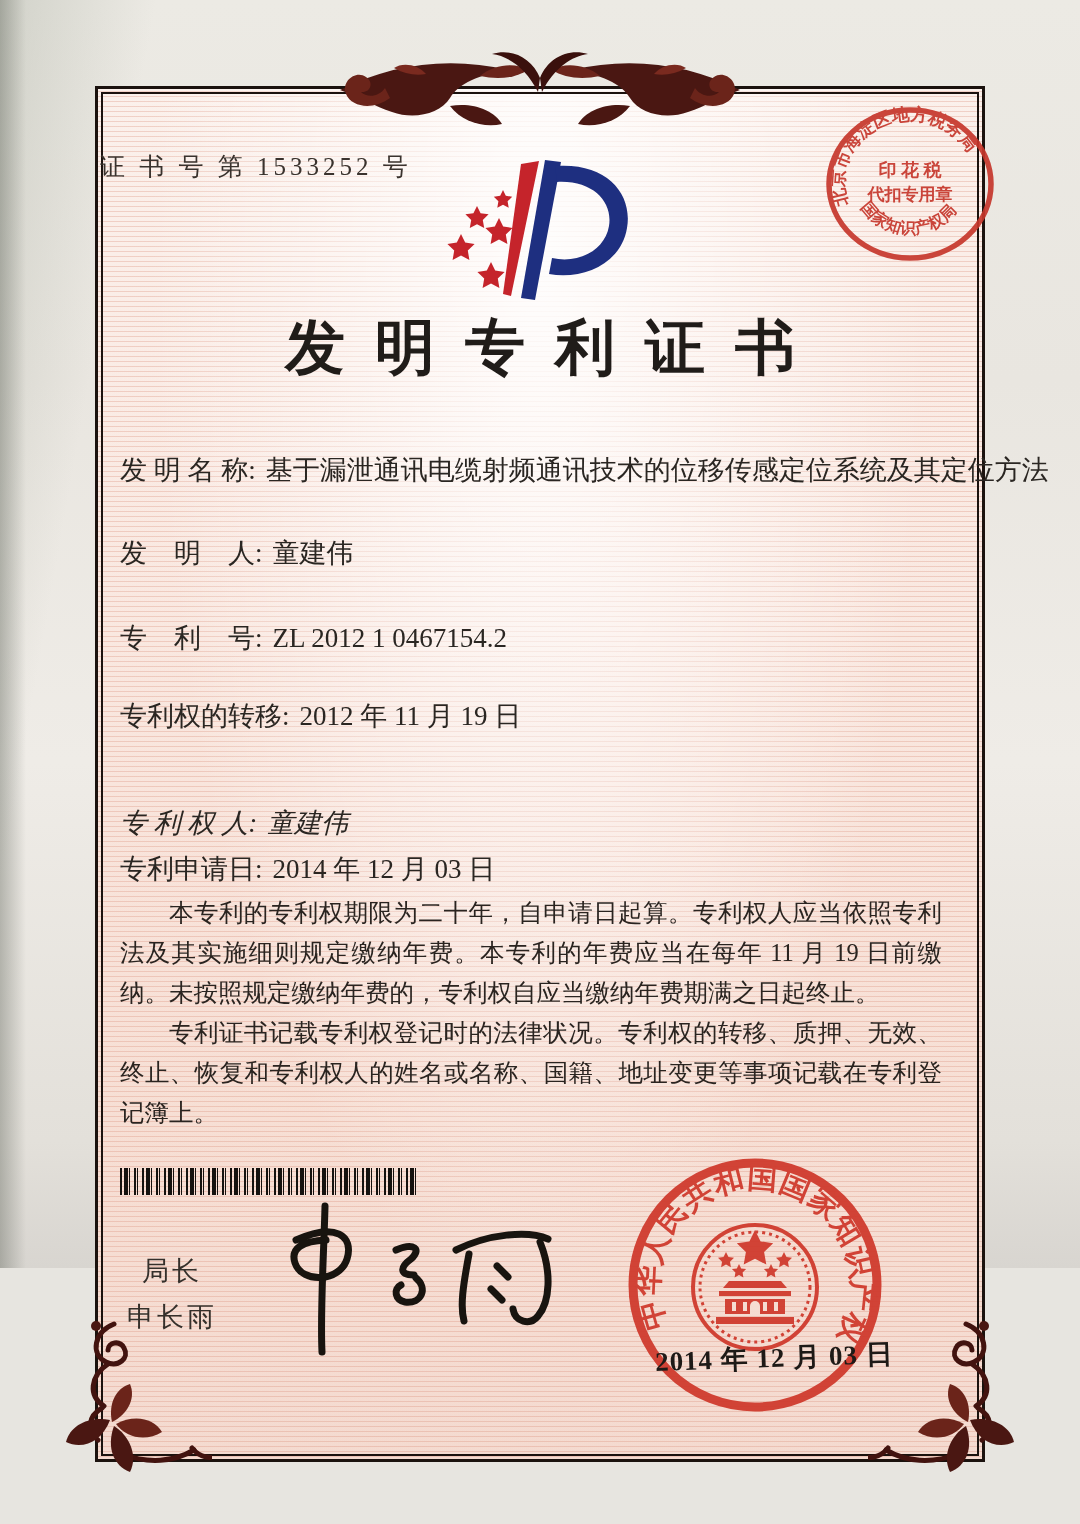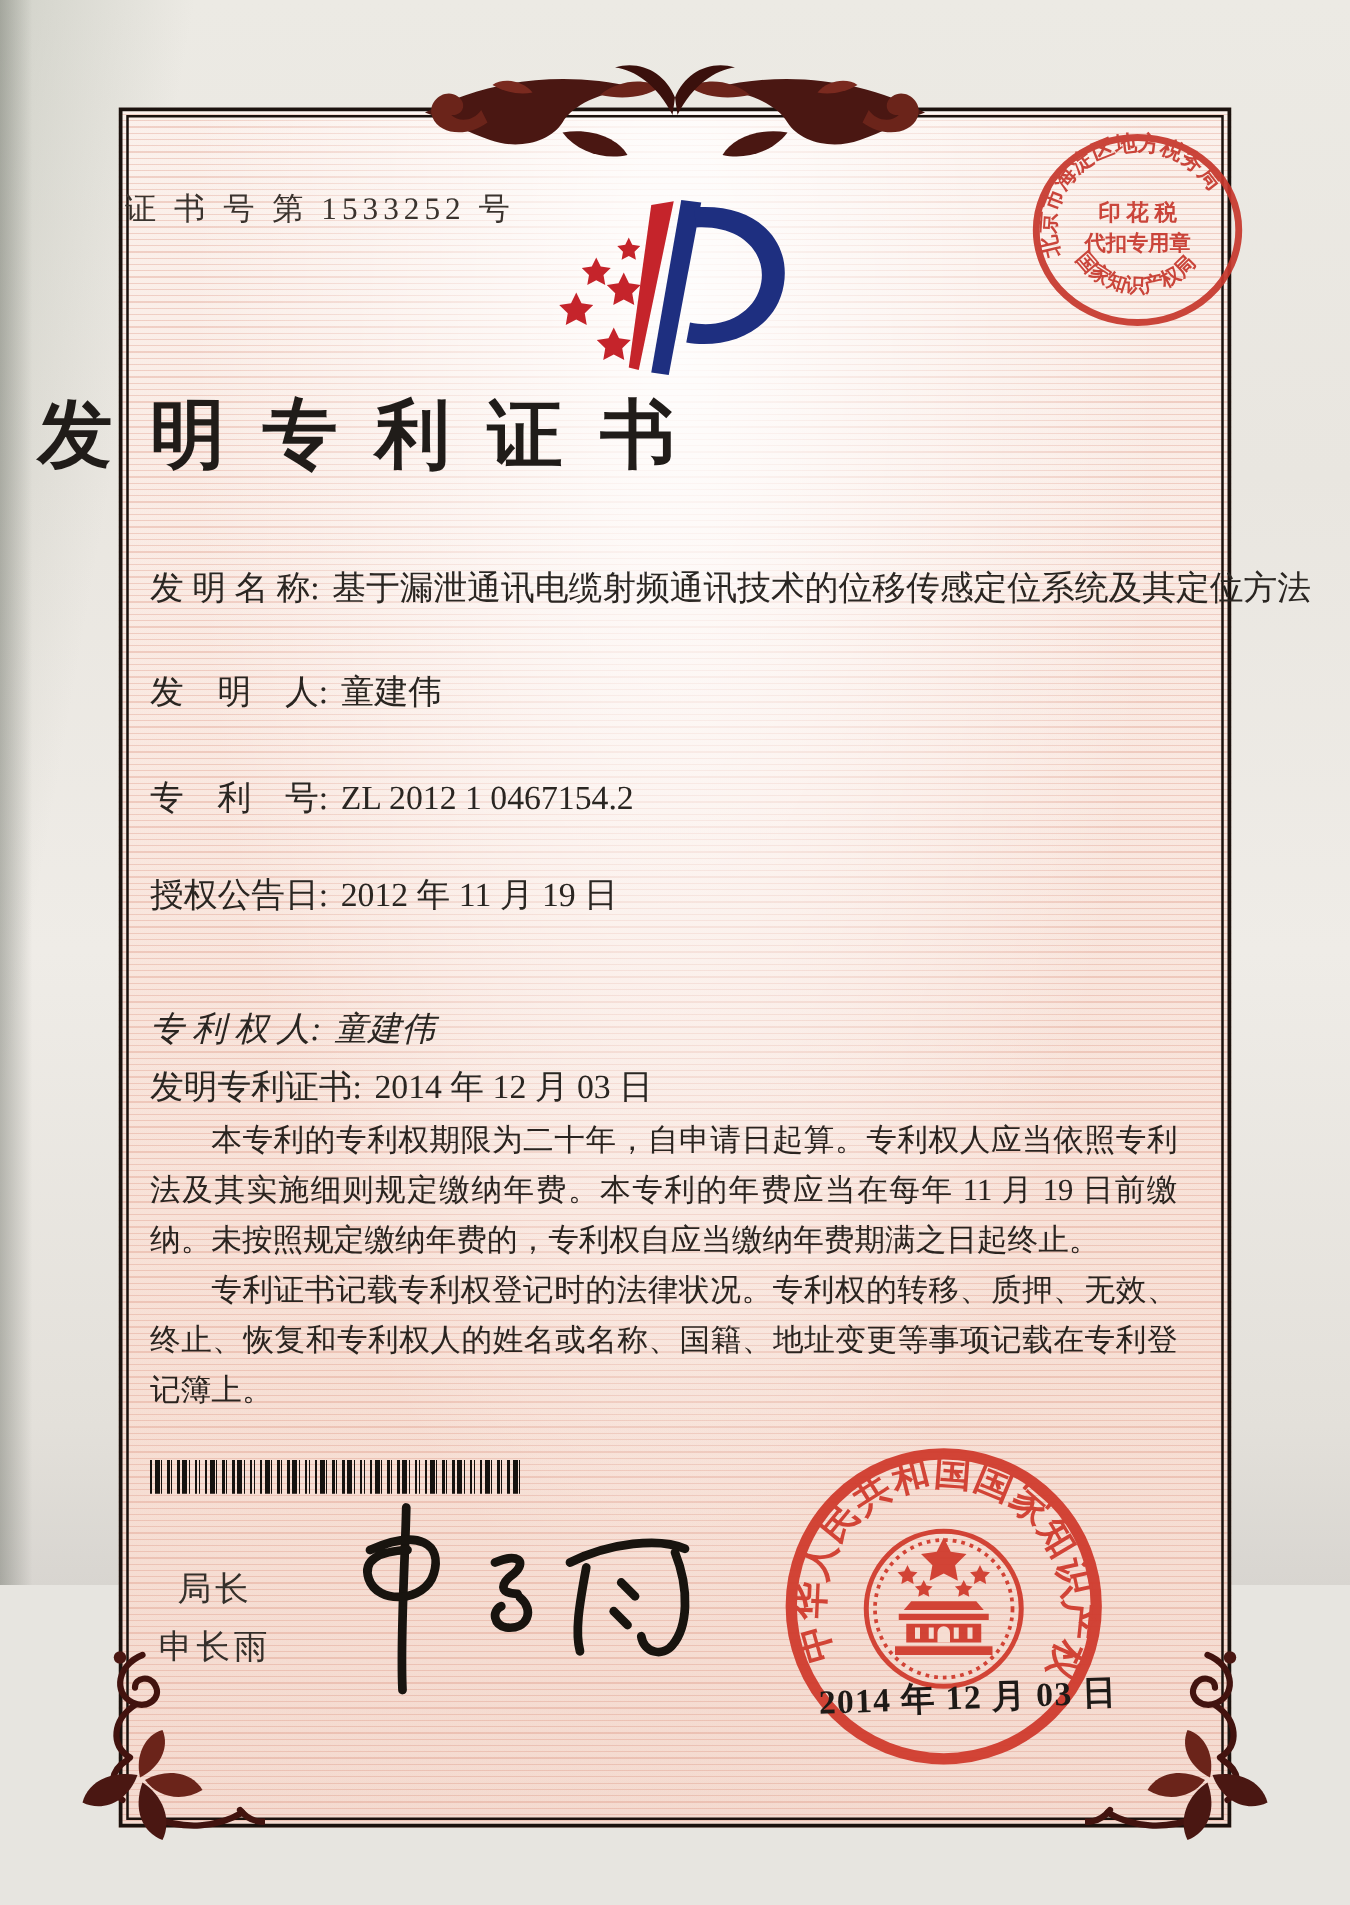--- a/index.html
+++ b/index.html
@@ -34,21 +34,21 @@
   .frame-inner{
     position:absolute;left:6px;top:6px;right:6px;bottom:6px;
     border:2px solid #1b120e;
   }
   .abs{position:absolute;}
   .txt{color:#2a2622;}
 
   #cert-no{left:100px;top:150px;font-size:25px;letter-spacing:4px;color:#3a332e;}
 
   #title{
-    left:0;right:0;top:308px;text-align:left;
+    left:0;right:0;top:308px;text-align:center;
     font-size:60px;font-weight:bold;color:#201c19;
     letter-spacing:30px;padding-left:30px;
   }
 
   .field{left:120px;font-size:27px;white-space:nowrap;}
   .field .lab{color:#2a2622;}
   .field .val{color:#2a2622;margin-left:10px;}
   #f0{top:452px;}
   #f1{top:535px;}
   #f2{top:620px;}
@@ -193,27 +193,27 @@
   <div class="abs field" id="f0">
     <span class="lab">发 明 名 称:</span><span class="val">基于漏泄通讯电缆射频通讯技术的位移传感定位系统及其定位方法</span>
   </div>
   <div class="abs field" id="f1">
     <span class="lab">发　明　人:</span><span class="val">童建伟</span>
   </div>
   <div class="abs field" id="f2">
     <span class="lab">专　利　号:</span><span class="val">ZL 2012 1 0467154.2</span>
   </div>
   <div class="abs field" id="f3">
-    <span class="lab">授权公告日:</span><span class="val">2012 年 11 月 19 日</span>
+    <span class="lab">专利权的转移:</span><span class="val">2012 年 11 月 19 日</span>
   </div>
   <div class="abs field" id="f4">
     <span class="lab">专 利 权 人:</span><span class="val">童建伟</span>
   </div>
   <div class="abs field" id="f5">
-    <span class="lab">发明专利证书:</span><span class="val">2014 年 12 月 03 日</span>
+    <span class="lab">专利申请日:</span><span class="val">2014 年 12 月 03 日</span>
   </div>
 
   <div class="abs" id="body-text">
     <p>本专利的专利权期限为二十年，自申请日起算。专利权人应当依照专利法及其实施细则规定缴纳年费。本专利的年费应当在每年 11 月 19 日前缴纳。未按照规定缴纳年费的，专利权自应当缴纳年费期满之日起终止。</p>
     <p>专利证书记载专利权登记时的法律状况。专利权的转移、质押、无效、终止、恢复和专利权人的姓名或名称、国籍、地址变更等事项记载在专利登记簿上。</p>
   </div>
 
   <div class="abs" id="barcode"></div>
 
   <div class="abs" id="director">

